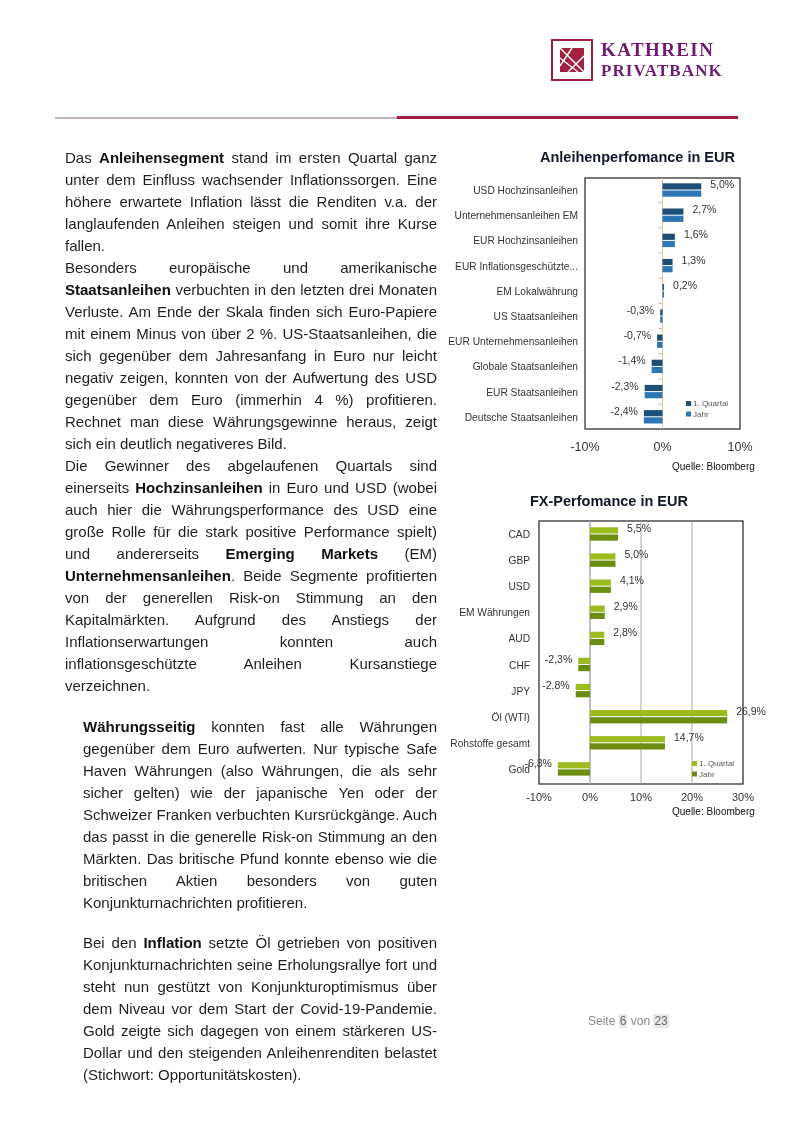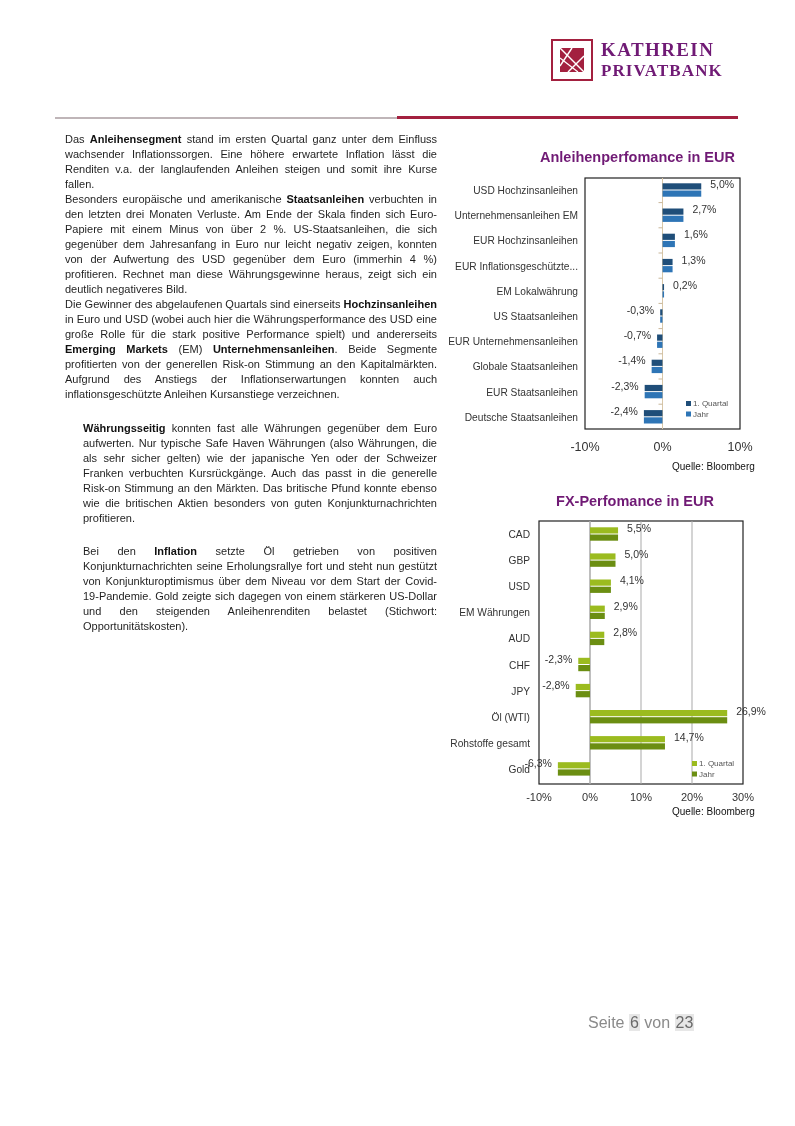--- a/index.html
+++ b/index.html
@@ -9,33 +9,33 @@
   .logo { position: absolute; left: 551px; top: 39px; width: 192px; height: 44px; }
   .logo-mark { position: absolute; left: 0; top: 0; width: 42px; height: 42px; border: 2px solid #a3203f; padding: 3px; }
   .logo-mark svg { width: 100%; height: 100%; display: block; }
   .logo-text { position: absolute; left: 50px; top: 0; font-family: "Liberation Serif", serif; font-weight: bold; color: #701a75; letter-spacing: 1.4px; }
   .logo-text .l1 { display: block; font-size: 19px; line-height: 22px; }
   .logo-text .l2 { display: block; font-size: 17px; line-height: 20px; letter-spacing: 1.1px; }
 
   .rule-gray { position: absolute; left: 55px; top: 117px; width: 343px; height: 2px; background: #bfb5b8; }
   .rule-red { position: absolute; left: 397px; top: 116px; width: 341px; height: 3px; background: #a3203f; }
 
-  .body-text { position: absolute; left: 65px; top: 132px; width: 372px; font-size: 11px; line-height: 15px; text-align: justify; color: #1f1f1f; }
+  .body-text { position: absolute; left: 65px; top: 147px; width: 372px; font-size: 15px; line-height: 22px; text-align: justify; color: #1f1f1f; }
   .body-text p { margin: 0; }
   .body-text p.gap { margin-top: 18.5px; margin-left: 18px; }
   .body-text b { font-weight: bold; color: #111; }
 
-  .chart-title { position: absolute; font-weight: bold; font-size: 14.5px; color: #701a75; text-align: center; }
+  .chart-title { position: absolute; font-weight: bold; font-size: 14.5px; color: #0f172a; text-align: left; }
   .chart-svg { position: absolute; left: 0; top: 0; width: 795px; height: 1126px; pointer-events: none; }
   .chart-svg text { font-family: "Liberation Sans", sans-serif; }
 
   .source { position: absolute; font-size: 10px; color: #111; }
   .source b { font-weight: normal; margin-top: 21px; }
 
-  .footer { position: absolute; left: 588px; top: 1014px; font-size: 16px; color: #8a8a8a; text-align: center; }
+  .footer { position: absolute; left: 588px; top: 1014px; font-size: 12px; color: #8a8a8a; text-align: center; }
   .footer .num { color: #6a6a6a; background: #e7e7e7; padding: 0 1px; }
 </style>
 </head>
 <body>
 
 <div class="logo">
   <div class="logo-mark">
     <svg viewBox="0 0 32 32">
       <rect x="0" y="0" width="32" height="32" fill="#ffffff"></rect>
       <polygon points="4,4 28,4 28,28 4,28" fill="#a3203f"></polygon>

